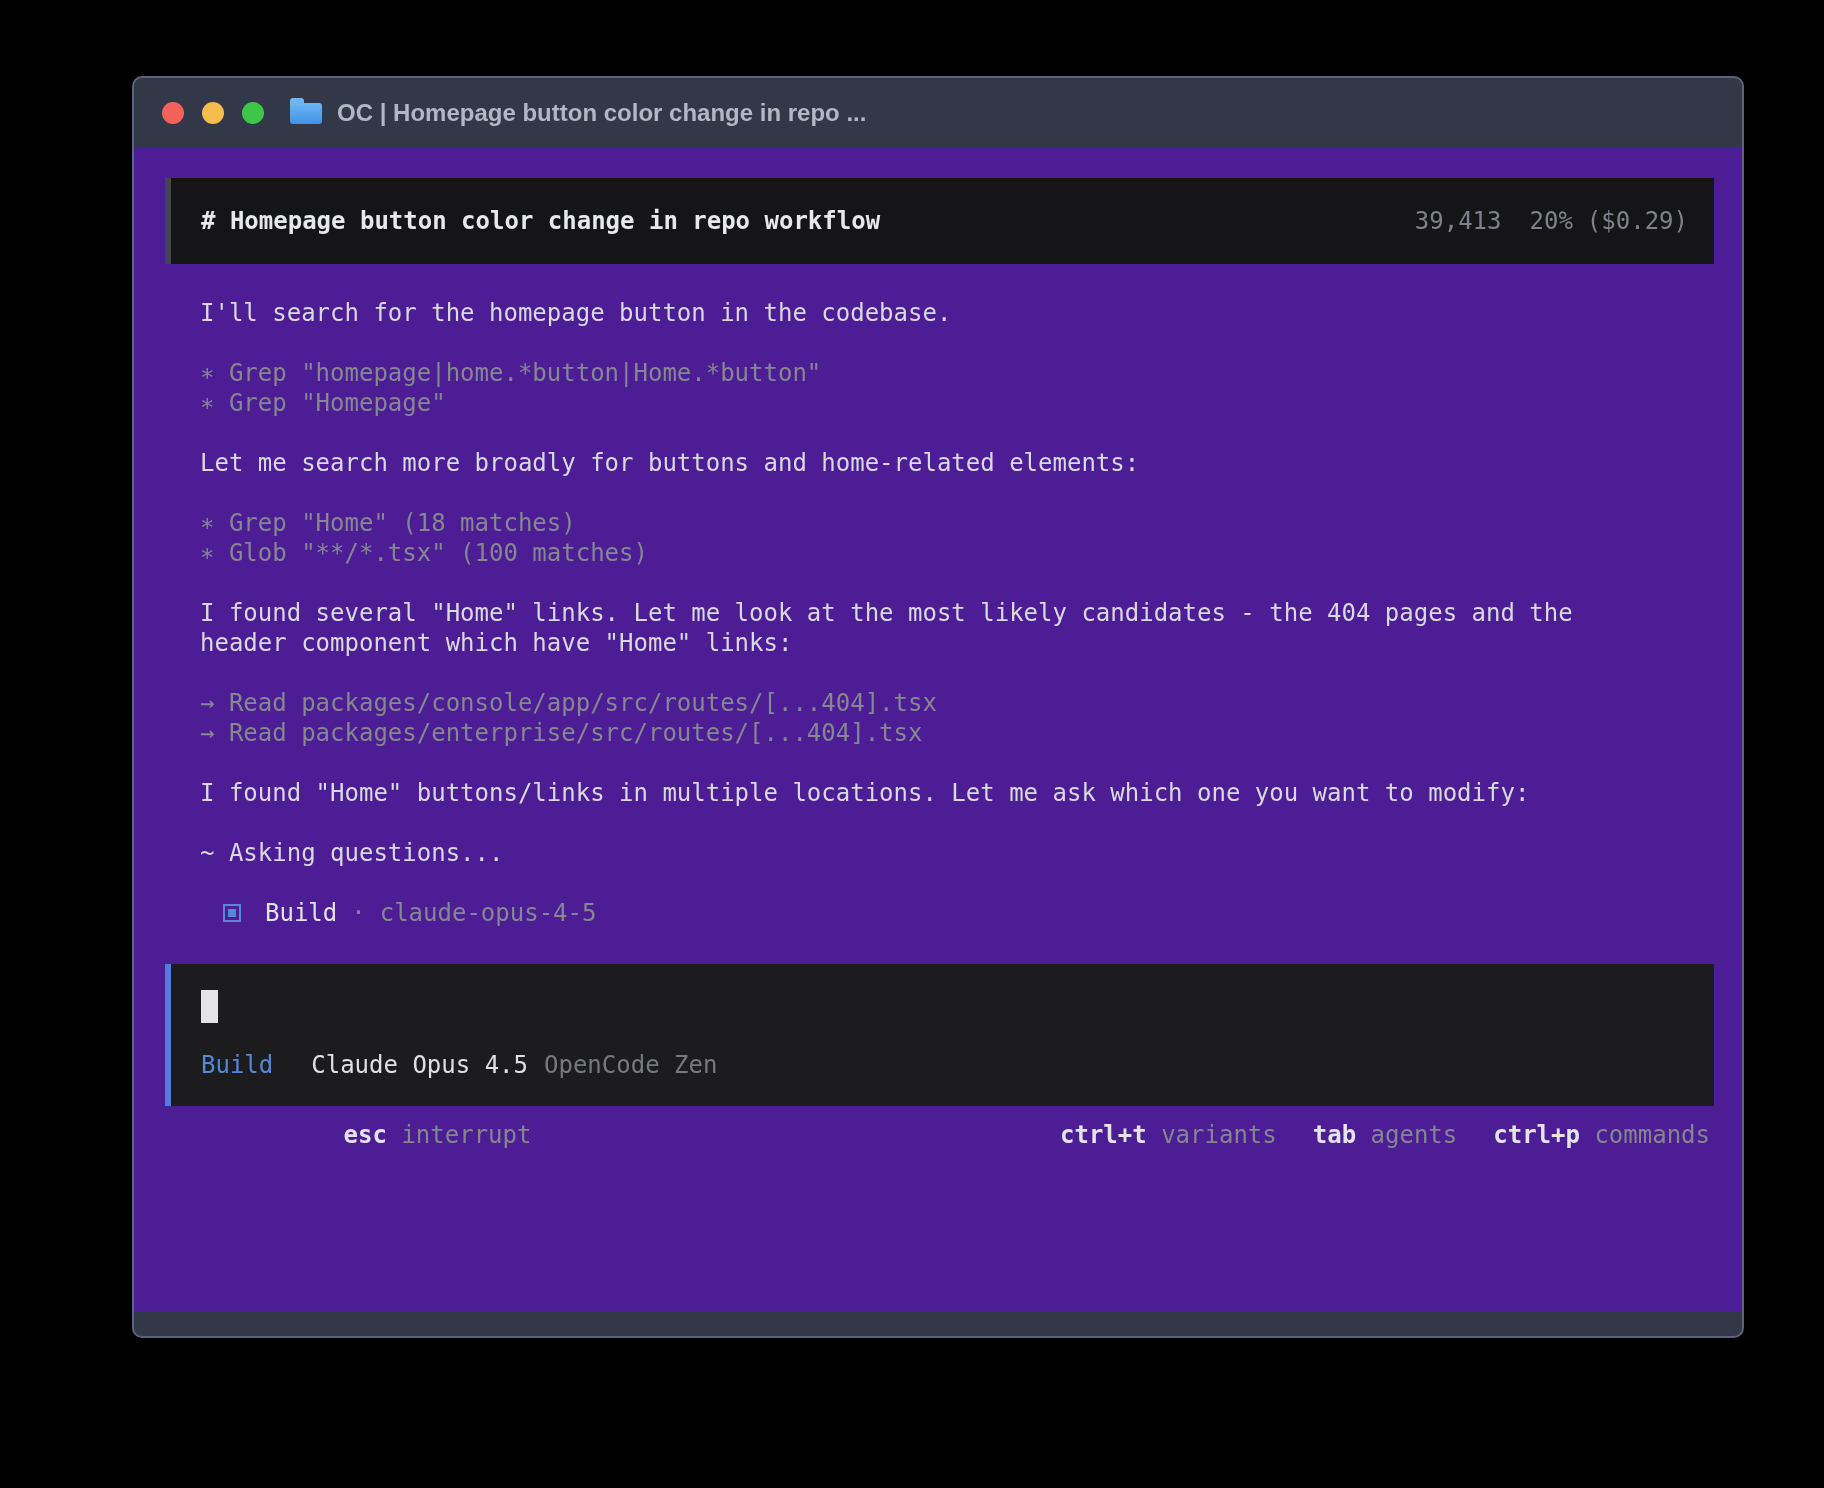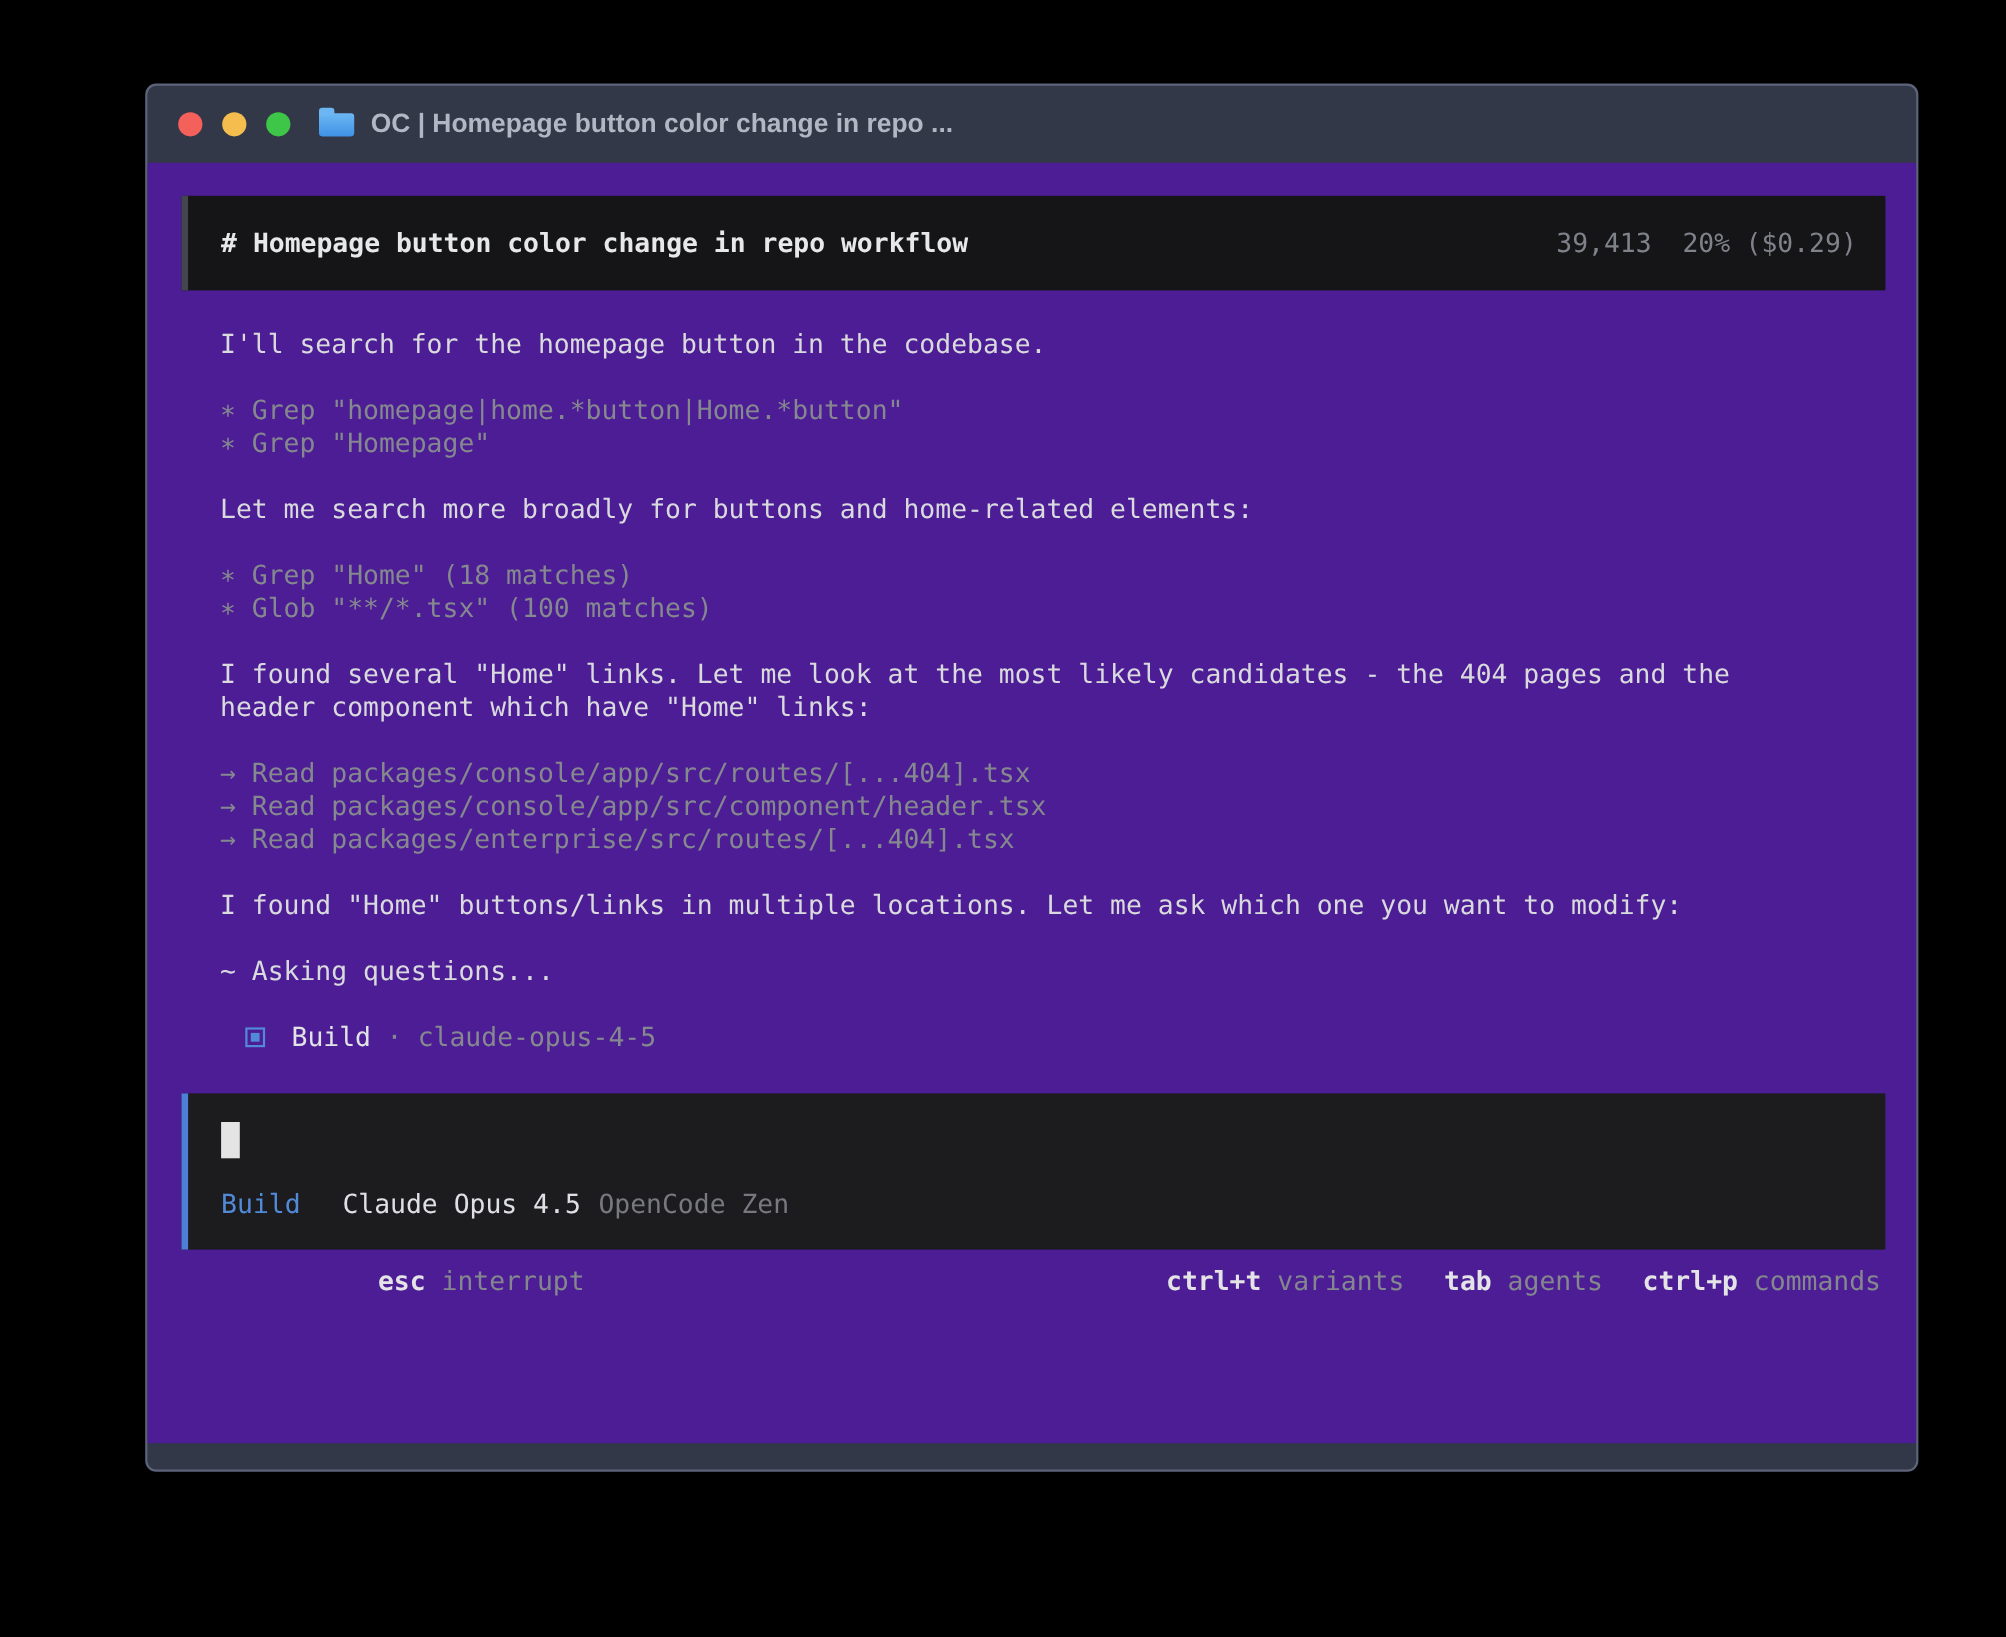--- a/index.html
+++ b/index.html
@@ -131,21 +131,20 @@
         <div class="line spacer"></div>
         <div class="line normal">Let me search more broadly for buttons and home-related elements:</div>
         <div class="line spacer"></div>
         <div class="line muted">∗ Grep "Home" (18 matches)</div>
         <div class="line muted">∗ Glob "**/*.tsx" (100 matches)</div>
         <div class="line spacer"></div>
         <div class="line normal">I found several "Home" links. Let me look at the most likely candidates - the 404 pages and the</div>
         <div class="line normal">header component which have "Home" links:</div>
         <div class="line spacer"></div>
         <div class="line muted">→ Read packages/console/app/src/routes/[...404].tsx</div>
-        <div class="line muted">→ Read packages/console/app/src/component/header.tsx</div>
         <div class="line muted">→ Read packages/enterprise/src/routes/[...404].tsx</div>
         <div class="line spacer"></div>
         <div class="line normal">I found "Home" buttons/links in multiple locations. Let me ask which one you want to modify:</div>
         <div class="line spacer"></div>
         <div class="line normal">~ Asking questions...</div>
         <div class="line spacer"></div>
       </div>
 
     <div class="agent-row">
       <span class="agent-icon"></span>

